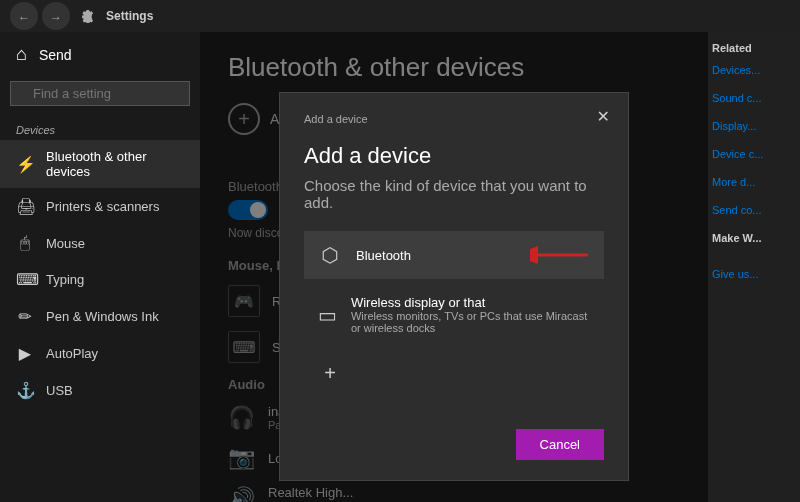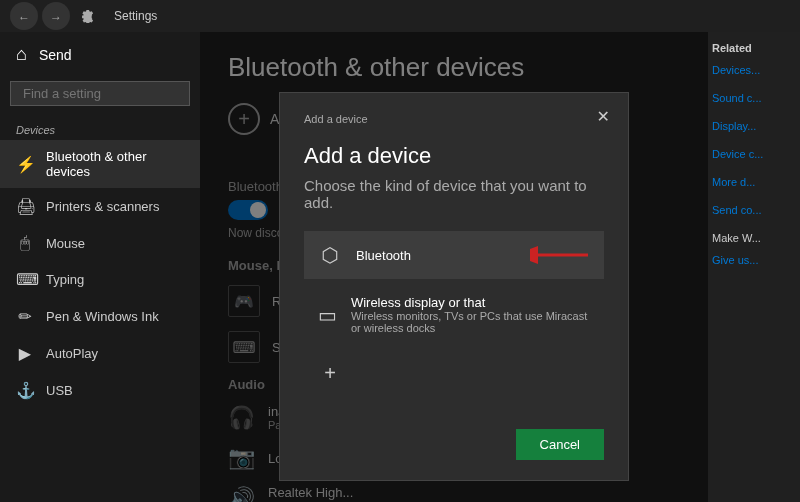--- a/index.html
+++ b/index.html
@@ -44,21 +44,22 @@
       color: #aaa;
       cursor: pointer;
       display: flex;
       align-items: center;
       justify-content: center;
       font-size: 12px;
     }
     .title-bar-text {
       font-size: 12px;
       color: #ccc;
-      margin-left: 12px;
+      margin-left: 4px;
+      font-weight: bold;
     }
 
     
     .app-layout {
       display: flex;
       flex: 1;
       overflow: hidden;
     }
 
     
@@ -82,21 +83,21 @@
     .home-icon {
       font-size: 18px;
     }
     .search-box {
       margin: 4px 10px 12px 10px;
       background: #333;
       border: 1px solid #555;
       border-radius: 0;
       display: flex;
       align-items: center;
-      padding: 4px 12px;
+      padding: 4px 22px;
       gap: 6px;
     }
     .search-box input {
       background: transparent;
       border: none;
       outline: none;
       color: #ccc;
       font-size: 13px;
       flex: 1;
     }
@@ -332,21 +333,21 @@
     .device-option-info .opt-name { font-size: 13px; color: #fff; }
     .device-option-info .opt-desc { font-size: 11px; color: #aaa; }
 
     .modal-footer {
       display: flex;
       justify-content: flex-end;
       margin-top: 20px;
       padding-top: 12px;
     }
     .cancel-btn {
-      background: #15803d;
+      background: #a21caf;
       border: none;
       color: #fff;
       padding: 8px 24px;
       font-size: 13px;
       cursor: pointer;
     }
   </style>
 </head>
 <body>
 
@@ -519,17 +520,17 @@
   </div>
 
   <div class="right-panel">
     <div style="color:#ccc;font-weight:600;margin-bottom:10px;">Related</div>
     <div>Devices...</div>
     <div>Sound c...</div>
     <div>Display...</div>
     <div>Device c...</div>
     <div>More d...</div>
     <div>Send co...</div>
-    <div style="color:#ccc;font-weight:400;margin-top:10px;margin-bottom:10px;">Make W...</div>
+    <div style="color:#ccc;font-weight:700;margin-top:10px;margin-bottom:24px;">Make W...</div>
     <div>Give us...</div>
   </div>
 
 </div>
 
 </body></html>

